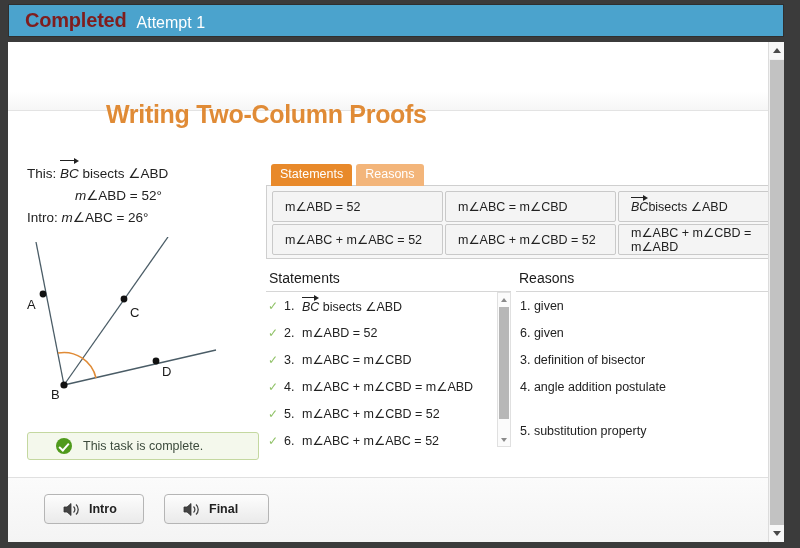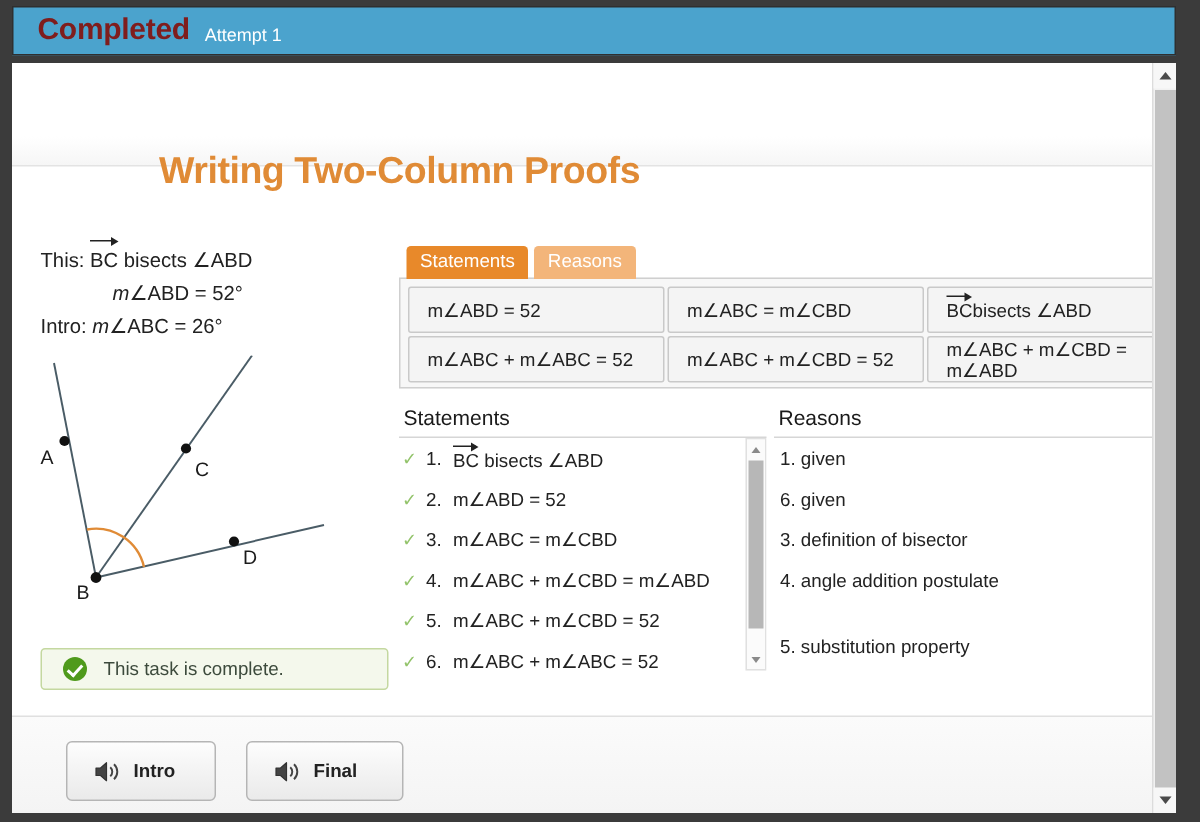--- a/index.html
+++ b/index.html
@@ -36,21 +36,21 @@
     padding-left: 16px;
   }
   .status-title {
     color: #7f1d1d;
     font-size: 20px;
     font-weight: bold;
     letter-spacing: -0.2px;
   }
   .status-attempt {
     color: #ffffff;
-    font-size: 12px;
+    font-size: 16px;
     margin-left: 10px;
     position: relative;
     top: 2px;
   }
 
   
   .page {
     position: absolute;
     left: 8px; top: 42px;
     width: 776px; height: 500px;
@@ -144,20 +144,21 @@
     color: #222;
     line-height: 22px;
   }
   .given-row { white-space: nowrap; }
   .indent { padding-left: 48px; }
   .ital { font-style: italic; }
   .ray {
     display: inline-block;
     position: relative;
     padding-top: 1px;
+    font-style: italic;
   }
   .ray::after {
     content: "";
     position: absolute;
     left: 0; right: 2px; top: -2px;
     height: 1px;
     background: #222;
   }
   .ray::before {
     content: "";
@@ -184,21 +185,21 @@
   
   .complete-msg {
     position: absolute;
     left: 19px; top: 390px;
     width: 232px; height: 28px;
     background: #f4f8ec;
     border: 1px solid #c4d8a0;
     border-radius: 3px;
     display: flex;
     align-items: center;
-    padding-left: 14px;
+    padding-left: 28px;
     box-sizing: border-box;
   }
   .check-circle {
     width: 16px; height: 16px;
     border-radius: 50%;
     background: #4f9a1c;
     position: relative;
     flex: 0 0 auto;
   }
   .check-circle::after {
@@ -355,21 +356,21 @@
   .footer {
     position: absolute;
     left: 0; bottom: 0;
     width: 760px; height: 64px;
     background: linear-gradient(to bottom, #fbfbfb, #f4f4f4);
     border-top: 1px solid #e0e0e0;
   }
   .audio-btn {
     position: absolute;
     top: 16px;
-    height: 40px;
+    height: 30px;
     background: linear-gradient(to bottom, #fdfdfd, #eaeaea);
     border: 1px solid #b5b5b5;
     border-radius: 4px;
     display: flex;
     align-items: center;
     gap: 9px;
     padding: 0 18px;
     box-sizing: border-box;
     font-size: 12.5px;
     font-weight: bold;

